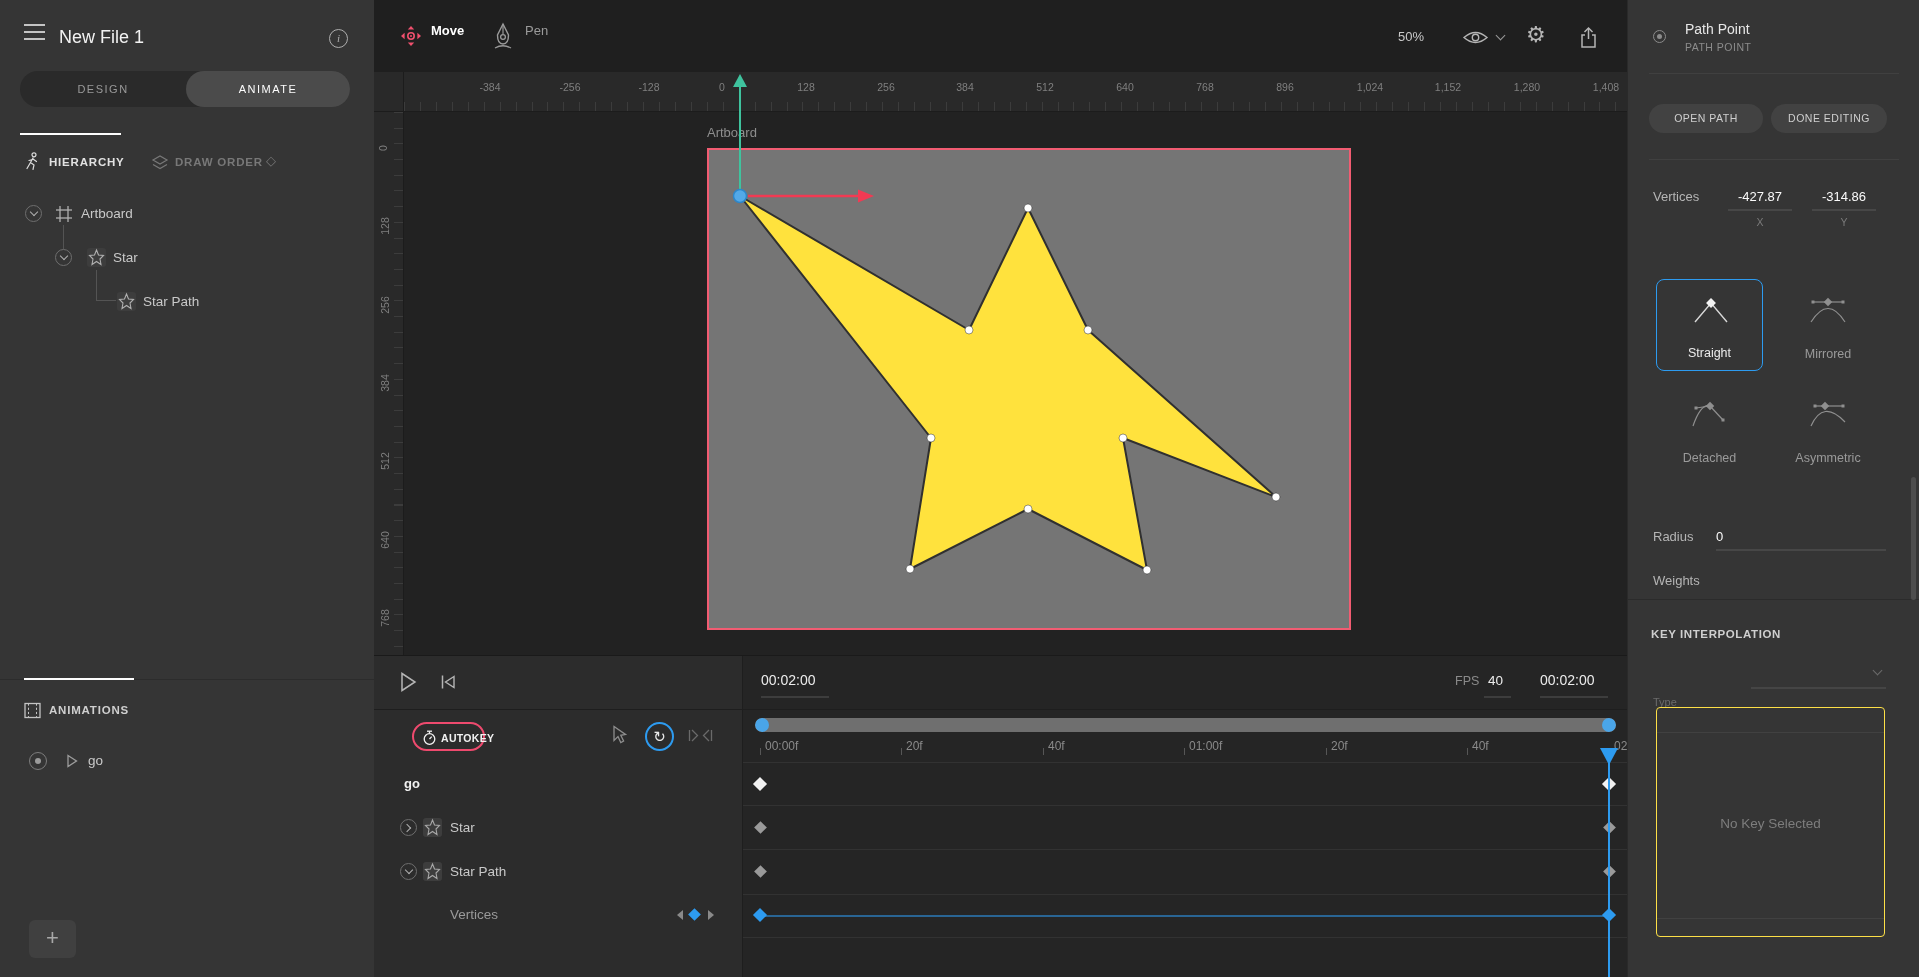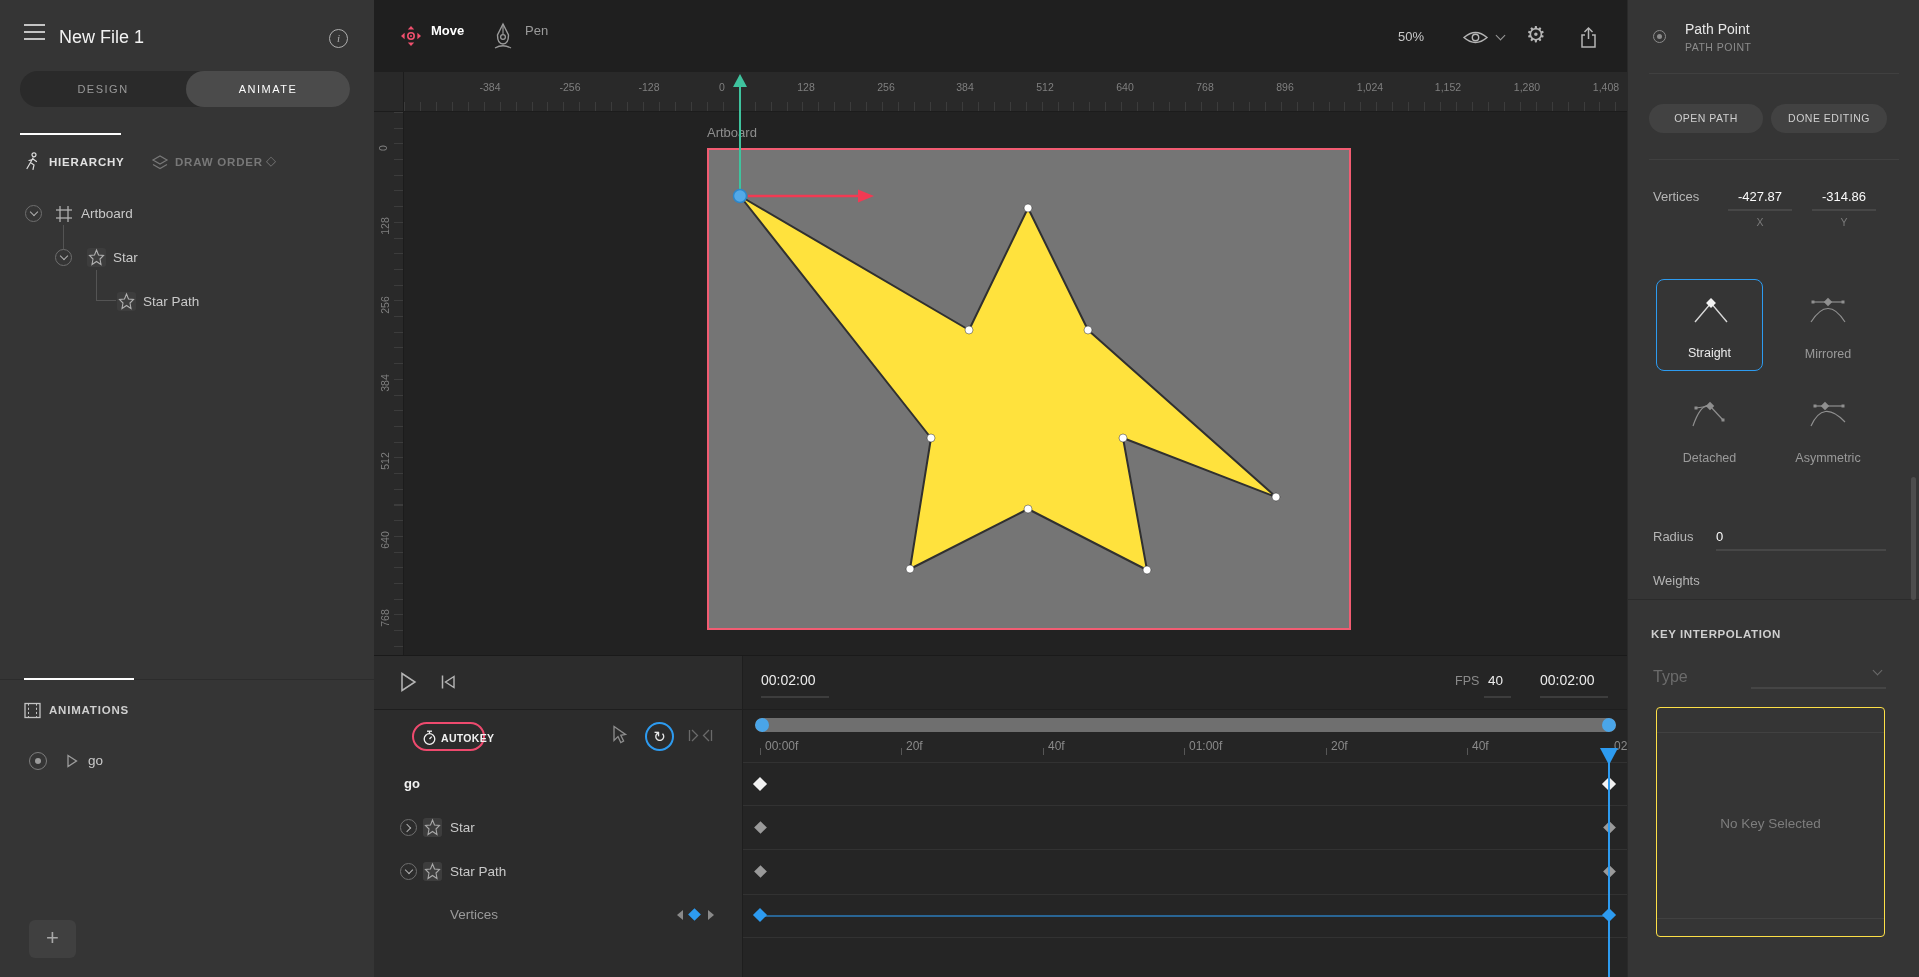--- a/index.html
+++ b/index.html
@@ -448,21 +448,21 @@
       <div class="corner-lbl" style="color:#9a9a9a;">Asymmetric</div>
     </div>
 
     <div class="abs txt insp-lbl" style="left:25px;top:529px;">Radius</div>
     <div class="abs txt" style="left:88px;top:529px;font-size:13px;color:#fafafa;">0</div>
     <div class="abs field-line" style="left:88px;top:549px;width:170px;"></div>
     <div class="abs txt insp-lbl" style="left:25px;top:573px;text-align:center;">Weights</div>
 
     <div class="abs" style="left:0;top:599px;width:292px;height:1px;background:#2b2b2b;"></div>
     <div class="abs txt sect-hdr" style="left:23px;top:621px;">KEY INTERPOLATION</div>
-    <div class="abs txt" style="left:25px;top:668px;font-size:16px;color:#6b6b6b;">Type</div>
+    <div class="abs txt" style="left:25px;top:696px;font-size:11px;color:#6b6b6b;">Type</div>
     <div class="abs" style="left:123px;top:687px;width:135px;height:1.5px;background:#454545;"></div>
     <div class="abs" style="left:246px;top:667px;width:7px;height:7px;border-right:1.5px solid #6b6b6b;border-bottom:1.5px solid #6b6b6b;transform:rotate(45deg);"></div>
 
     <div id="nokey-box" class="abs">
       <div class="inner-line" style="top:24px;"></div>
       <div class="inner-line" style="top:210px;"></div>
       <div class="abs txt" style="left:0;top:108px;width:100%;text-align:center;font-size:13.5px;color:#7d7d7d;">No Key Selected</div>
     </div>
 
     <div class="abs scrollbar" style="left:283px;top:477px;height:123px;"></div>

